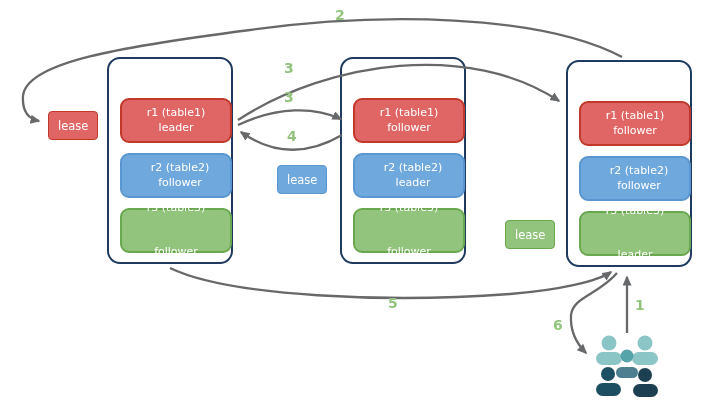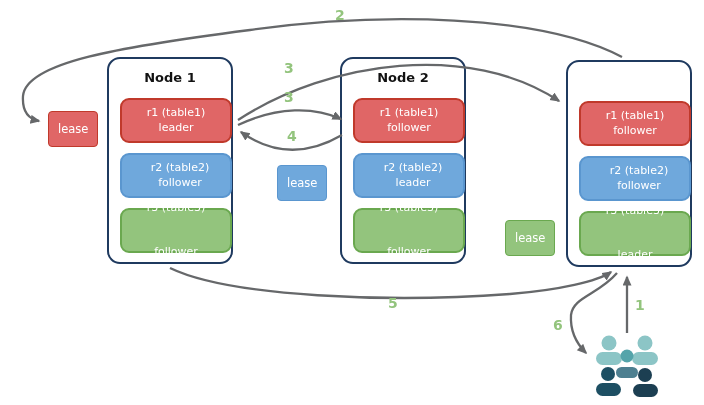--- a/index.html
+++ b/index.html
@@ -49,21 +49,21 @@
   .pos-r1 { top: 39px; }
   .pos-r2 { top: 94px; padding-left: 8px; }
   .pos-r3 { top: 149px; gap: 29px; }
   .c-red   { background: #e06666; border-color: #c0392b; }
   .c-blue  { background: #6fa8dc; border-color: #5a96cf; }
   .c-green { background: #93c47d; border-color: #6aa84f; }
 
   
   .lease {
     position: absolute;
-    height: 36px;
+    height: 29px;
     padding: 0 9px;
     border-radius: 4px;
     border: 1.5px solid;
     color: #ffffff;
     font-size: 11.5px;
     display: flex;
     align-items: center;
     justify-content: center;
     z-index: 4;
   }
@@ -123,37 +123,35 @@
       <rect x="616" y="367" width="22" height="11" rx="5.5" fill="#4d7f90"></rect>
 
       <circle cx="608" cy="374" r="7" fill="#1d4f63"></circle>
       <rect x="596" y="383" width="25" height="13" rx="6.5" fill="#1d4f63"></rect>
       <circle cx="645" cy="375" r="7" fill="#1c3f52"></circle>
       <rect x="633" y="384" width="25" height="13" rx="6.5" fill="#1c3f52"></rect>
     </g>
   </svg>
 
   <div class="node" style="left:107px; top:57px;">
-    <div class="node-title">Node 1</div>
     <div class="replica c-red pos-r1">
       <span>r1 (table1)</span>
       <span>leader</span>
     </div>
     <div class="replica c-blue pos-r2">
       <span>r2 (table2)</span>
       <span>follower</span>
     </div>
     <div class="replica c-green pos-r3">
       <span>r3 (table3)</span>
       <span>follower</span>
     </div>
   </div>
 
   <div class="node" style="left:340px; top:57px;">
-    <div class="node-title">Node 2</div>
     <div class="replica c-red pos-r1">
       <span>r1 (table1)</span>
       <span>follower</span>
     </div>
     <div class="replica c-blue pos-r2">
       <span>r2 (table2)</span>
       <span>leader</span>
     </div>
     <div class="replica c-green pos-r3">
       <span>r3 (table3)</span>

